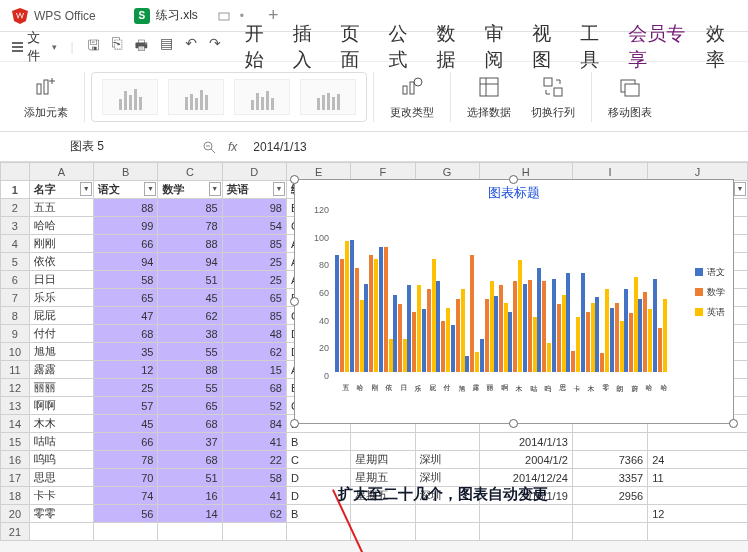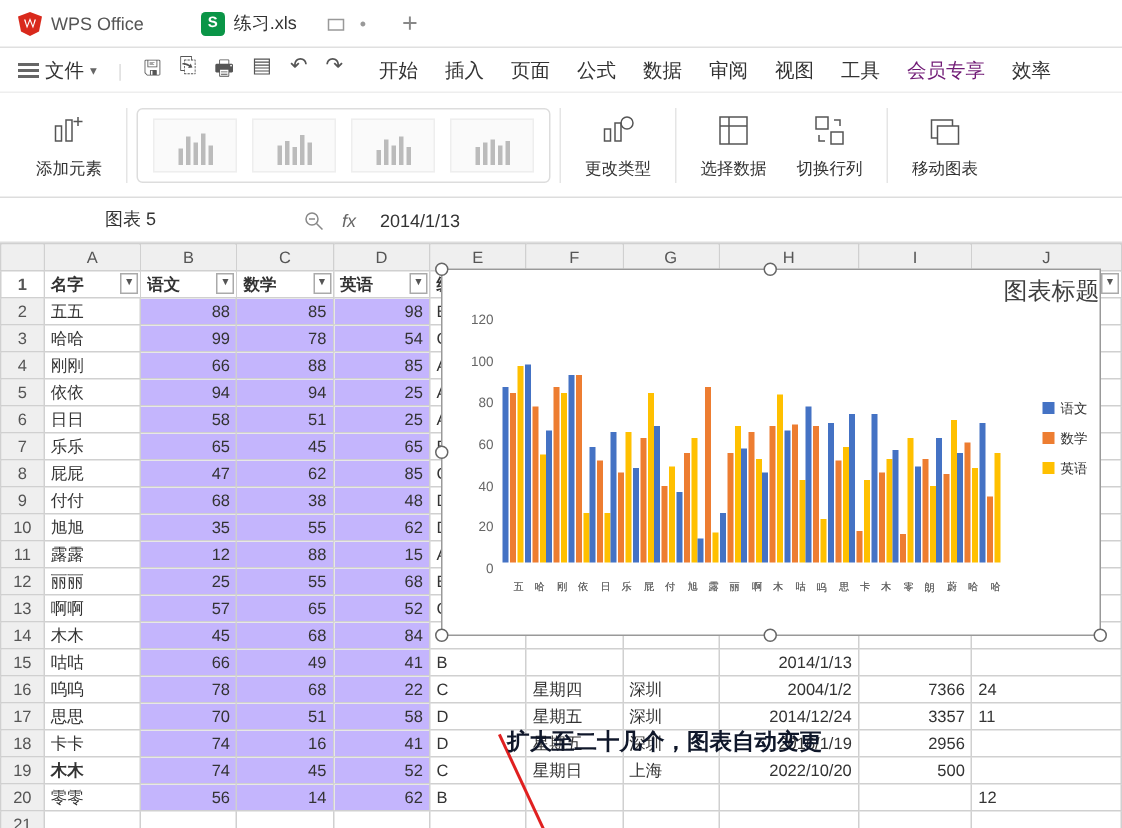--- a/index.html
+++ b/index.html
@@ -16,21 +16,21 @@
   .tab-add { margin-left: 14px; font-size: 18px; color: #888; }
   
   
   .menubar { height: 30px; background: #fff; display: flex; align-items: center; padding: 0 12px; gap: 14px; border-bottom: 1px solid #eee; }
   .menu-group { display: flex; align-items: center; gap: 4px; }
   .menu-hamb { width: 14px; display: inline-block; }
   .menu-hamb div { height: 2px; background: #666; margin: 2px 0; }
   .menu-label { font-size: 13px; }
   .menu-chev { font-size: 9px; color: #666; }
   .menu-icons { display: flex; gap: 12px; color: #555; font-size: 14px; }
-  .menu-tabs { display: flex; gap: 18px; font-size: 13px; margin-left: 10px; }
+  .menu-tabs { display: flex; gap: 18px; font-size: 19px; margin-left: 10px; }
   .menu-tabs span { cursor: pointer; }
   .menu-tabs .blue { color: #701a75; }
   
   
   .ribbon { height: 70px; background: #fff; display: flex; align-items: center; padding: 2px 14px; border-bottom: 1px solid #ddd; }
   .ribbon-btn { display: flex; flex-direction: column; align-items: center; justify-content: center; gap: 4px; font-size: 11px; padding: 0 10px; height: 62px; }
   .ribbon-ico { height: 28px; display: flex; align-items: center; justify-content: center; color: #555; }
   .ribbon-sep { width: 1px; height: 50px; background: #e5e5e5; margin: 0 6px; }
   .chart-presets { display: flex; gap: 10px; border: 1px solid #ddd; border-radius: 4px; padding: 6px 10px; }
   .preset { width: 56px; height: 36px; border: 1px solid #eee; background: #fafafa; display: flex; align-items: flex-end; justify-content: center; gap: 2px; padding: 4px; }
@@ -52,21 +52,21 @@
   .corner { width: 26px; background: #efefef; }
   td.num { text-align: right; }
   td.hl { background: #c4b5fd; }
   .filter-btn { position: absolute; right: 1px; top: 1px; width: 12px; height: 14px; border: 1px solid #aaa; background: #fff; font-size: 7px; line-height: 12px; text-align: center; color: #555; }
   .hdr-row td { background: #fff; font-weight: bold; position: relative; }
   .bold-cell { font-weight: bold; }
   
   
   .chart-box { position: absolute; left: 294px; top: 17px; width: 440px; height: 245px; background: #fff; border: 1px solid #999; }
   .chart-handle { position: absolute; width: 9px; height: 9px; background: #fff; border: 1px solid #666; border-radius: 50%; }
-  .chart-title { text-align: right; font-size: 16px; padding: 4px 0; color: #404040; }
+  .chart-title { text-align: center; font-size: 13px; padding: 4px 0; color: #1d4ed8; }
   .chart-plot { position: relative; height: 180px; margin: 0 66px 0 36px; }
   .yaxis { position: absolute; left: -26px; top: 0; bottom: 0; width: 24px; font-size: 9px; color: #666; }
   .yaxis div { position: absolute; right: 0; transform: translateY(-50%); }
   .bars-row { position: absolute; bottom: 14px; left: 4px; right: 0; top: 4px; display: flex; align-items: flex-end; }
   .grp { flex: 1; display: flex; align-items: flex-end; justify-content: center; gap: 1px; }
   .b { width: 4px; }
   .b1 { background: #4472c4; }
   .b2 { background: #ed7d31; }
   .b3 { background: #ffc000; }
   .xaxis { position: absolute; bottom: 0; left: 4px; right: 0; display: flex; font-size: 8px; color: #666; }
@@ -448,21 +448,21 @@
           <td></td>
           <td></td>
           <td class="num"></td>
           <td class="num"></td>
           <td></td>
         </tr>
         <tr>
           <td class="rowhdr">15</td>
           <td>咕咕</td>
           <td class="num hl">66</td>
-          <td class="num hl">49</td>
+          <td class="num hl">37</td>
           <td class="num hl">41</td>
           <td>B</td>
           <td></td>
           <td></td>
           <td class="num">2014/1/13</td>
           <td class="num"></td>
           <td></td>
         </tr>
         <tr>
           <td class="rowhdr">16</td>
@@ -494,33 +494,20 @@
           <td class="rowhdr">18</td>
           <td>卡卡</td>
           <td class="num hl">74</td>
           <td class="num hl">16</td>
           <td class="num hl">41</td>
           <td>D</td>
           <td>星期五</td>
           <td>深圳</td>
           <td class="num">2016/1/19</td>
           <td class="num">2956</td>
-          <td></td>
-        </tr>
-        <tr>
-          <td class="rowhdr">19</td>
-          <td class="bold-cell">木木</td>
-          <td class="num hl">74</td>
-          <td class="num hl">45</td>
-          <td class="num hl">52</td>
-          <td>C</td>
-          <td>星期日</td>
-          <td>上海</td>
-          <td class="num">2022/10/20</td>
-          <td class="num">500</td>
           <td></td>
         </tr>
         <tr>
           <td class="rowhdr">20</td>
           <td>零零</td>
           <td class="num hl">56</td>
           <td class="num hl">14</td>
           <td class="num hl">62</td>
           <td>B</td>
           <td></td>

